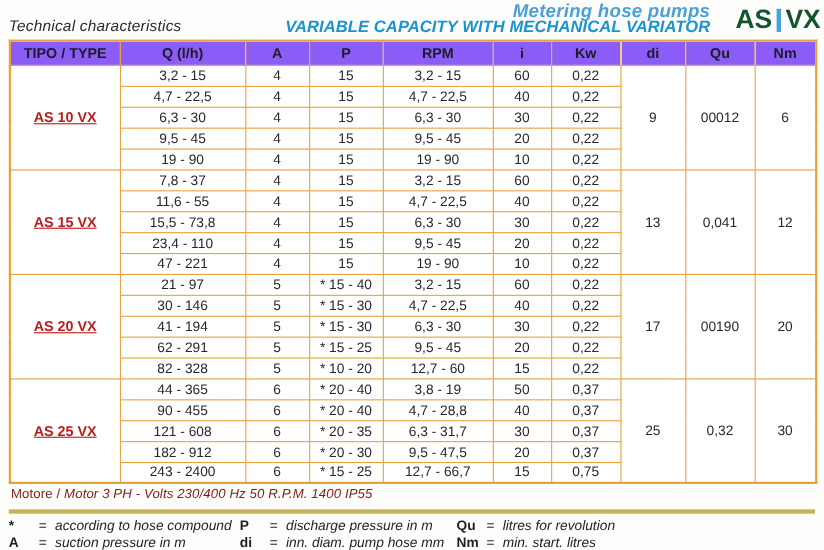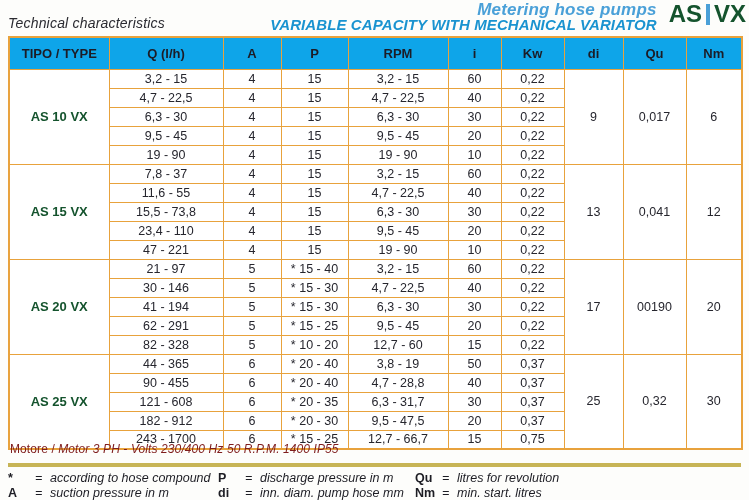--- a/index.html
+++ b/index.html
@@ -13,21 +13,21 @@
   }
   .page { position:absolute; inset:0; }
 
   
   .tech-title {
     position:absolute; left:8px; top:15px;
     font-style:italic; font-size:14px; color:#2b2b31; letter-spacing:0.2px;
   }
   .brand {
     position:absolute; right:3px; top:1px;
-    display:flex; align-items:flex-start; gap:12px;
+    display:flex; align-items:flex-end; gap:23px;
   }
   .brand-text { text-align:right; }
   .brand-title {
     color:#4aa0d8; font-weight:bold; font-style:italic;
     font-size:17px; line-height:17px; letter-spacing:0.2px;
   }
   .brand-subtitle {
     color:#1a93d0; font-weight:bold; font-style:italic;
     font-size:15px; line-height:13px; letter-spacing:0.1px;
   }
@@ -42,30 +42,30 @@
     position:absolute; top:36px; left:8px; width:733px;
     border-collapse:collapse; table-layout:fixed;
     border:2px solid #e8a23c;
   }
   .spec-table th, .spec-table td {
     border:1px solid #e8a23c;
     text-align:center; vertical-align:middle;
     overflow:hidden; white-space:nowrap;
   }
   .spec-table thead th {
-    background:#0ea5e9; color:#1c1c26;
-    font-size:13px; font-weight:bold; height:32px;margin-left:41px;
+    background:#8b5cf6; color:#1c1c26;
+    font-size:13px; font-weight:bold; height:22px;margin-left:41px;
   }
   .spec-table tbody td {
     background:#ffffff; color:#26262e;
     font-size:12.5px; height:19px;
   }
   .spec-table tbody th.model {
-    background:#ffffff; color:#14532d;
-    font-size:13px; font-weight:bold;
+    background:#ffffff; color:#b91c1c;
+    font-size:13px; font-weight:bold;text-decoration:underline;
   }
 
   
   .motor-line {
     position:absolute; left:10px; top:442px;
     font-size:12px; color:#7f1d1d; letter-spacing:0.1px;
   }
   .motor-rest { font-style:italic; }
   .gold-bar {
     position:absolute; left:8px; top:463px; width:733px; height:4px;
@@ -135,21 +135,21 @@
     <tbody>
         <tr>
           <th class="model" rowspan="5">AS 10 VX</th>
           <td>3,2 - 15</td>
           <td>4</td>
           <td>15</td>
           <td>3,2 - 15</td>
           <td>60</td>
           <td>0,22</td>
           <td rowspan="5">9</td>
-          <td rowspan="5">0,017</td>
+          <td rowspan="5">00012</td>
           <td rowspan="5">6</td>
         </tr>
         <tr>
           <td>4,7 - 22,5</td>
           <td>4</td>
           <td>15</td>
           <td>4,7 - 22,5</td>
           <td>40</td>
           <td>0,22</td>
         </tr>
@@ -295,21 +295,21 @@
         </tr>
         <tr>
           <td>182 - 912</td>
           <td>6</td>
           <td>* 20 - 30</td>
           <td>9,5 - 47,5</td>
           <td>20</td>
           <td>0,37</td>
         </tr>
         <tr>
-          <td>243 - 1700</td>
+          <td>243 - 2400</td>
           <td>6</td>
           <td>* 15 - 25</td>
           <td>12,7 - 66,7</td>
           <td>15</td>
           <td>0,75</td>
         </tr>
       </tbody>
   </table>
 
   <div class="motor-line"><span class="motor-prefix">Motore / </span><span class="motor-rest">Motor 3 PH - Volts 230/400 Hz 50 R.P.M. 1400 IP55</span></div>

